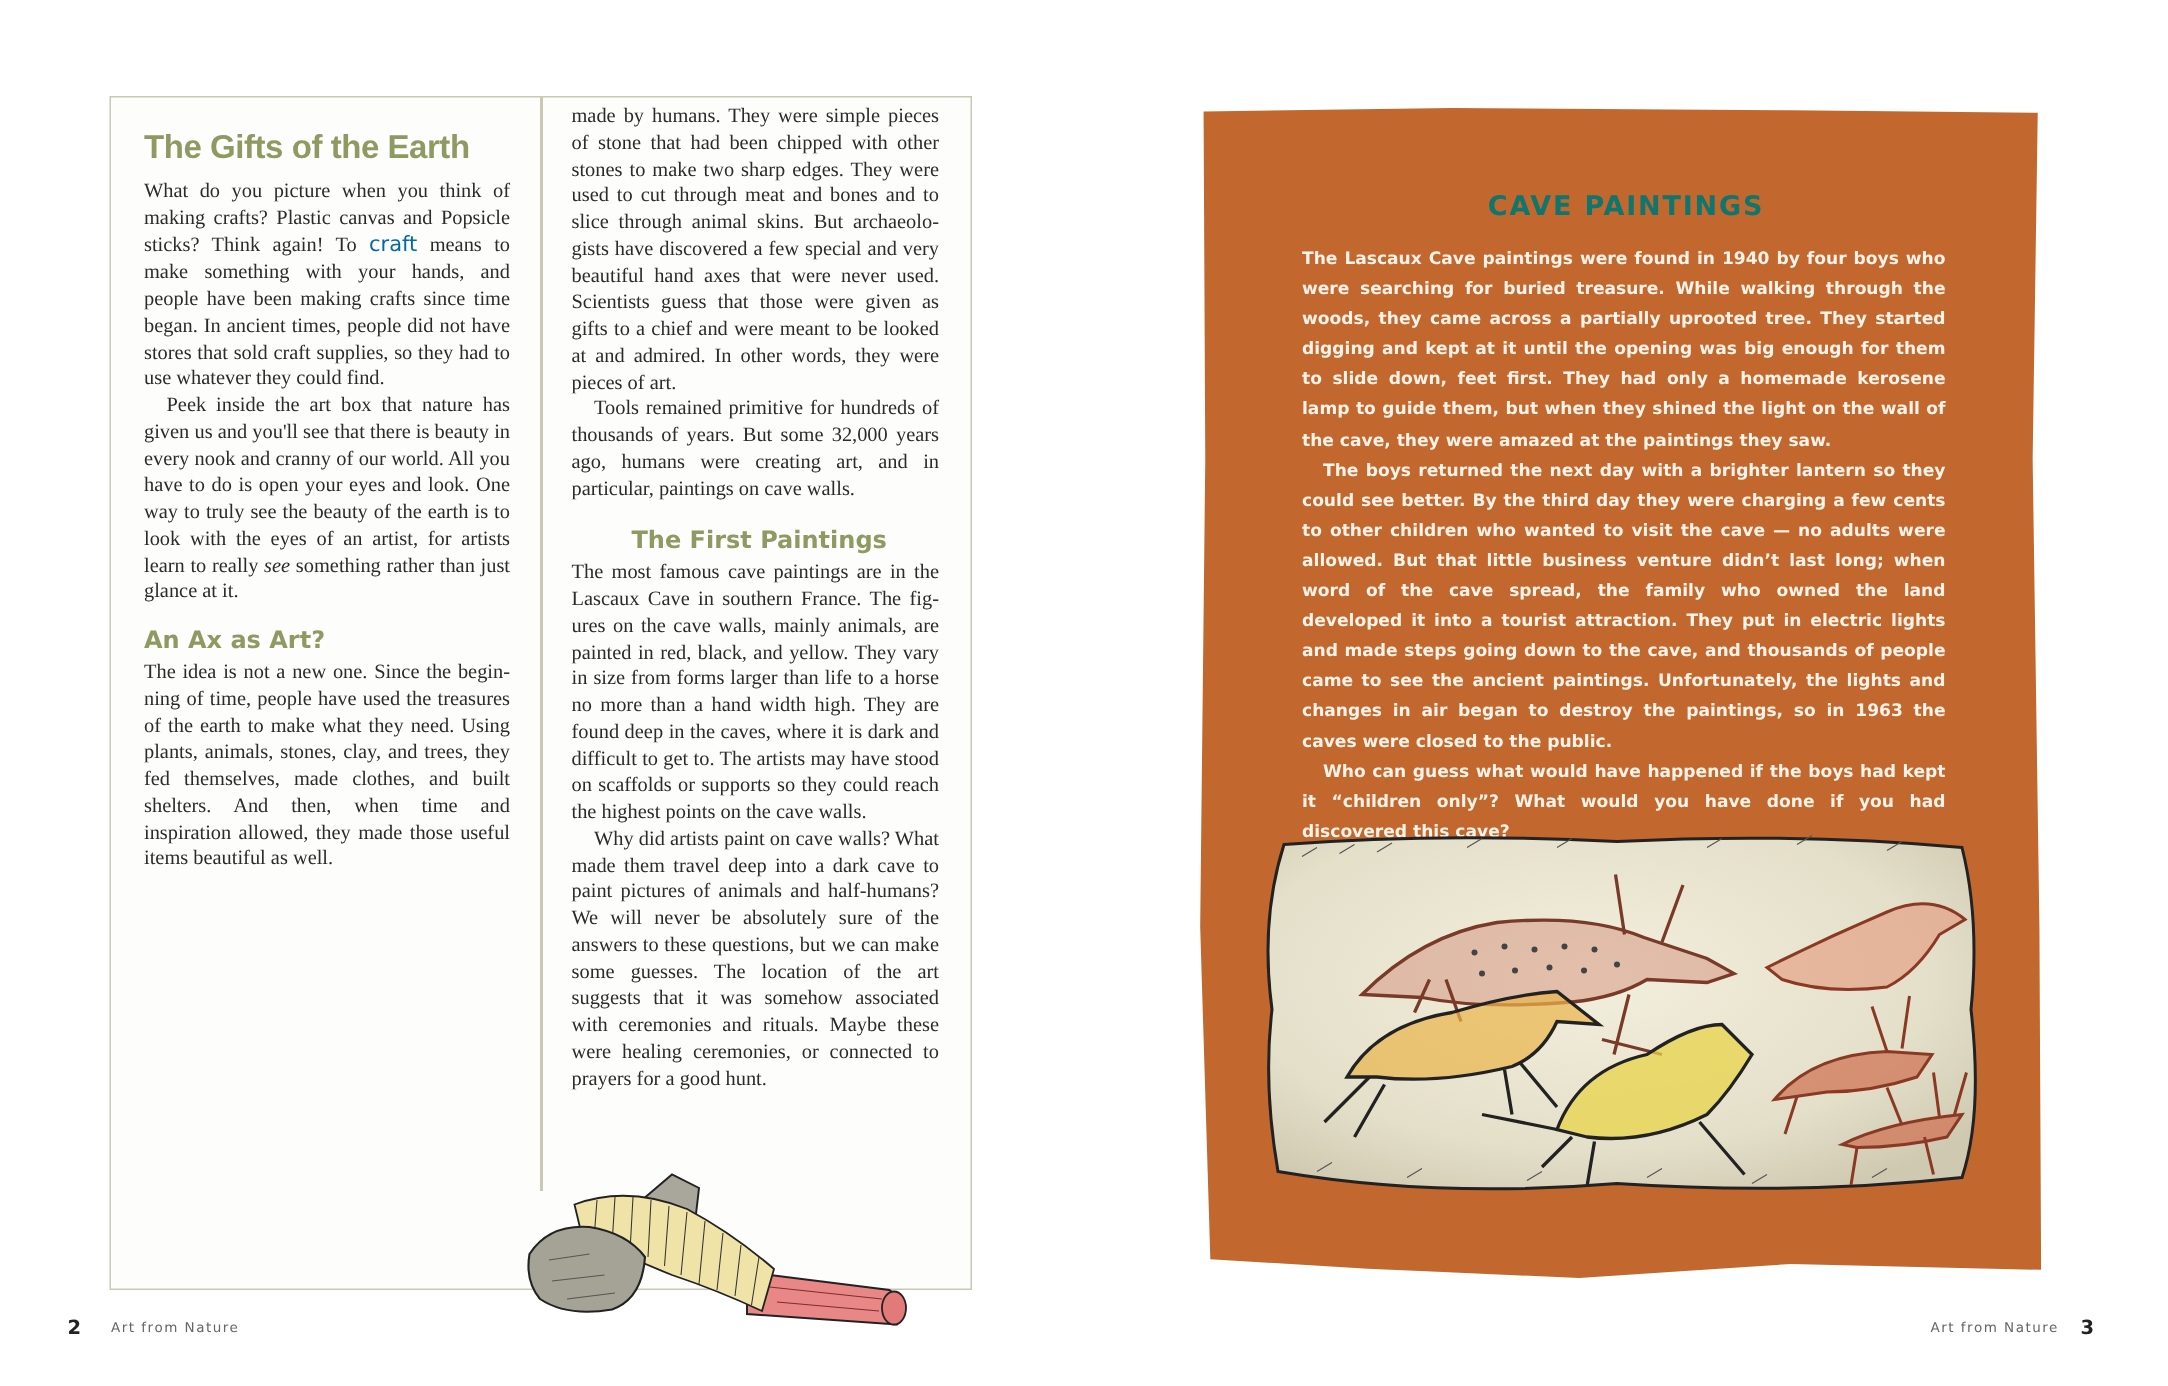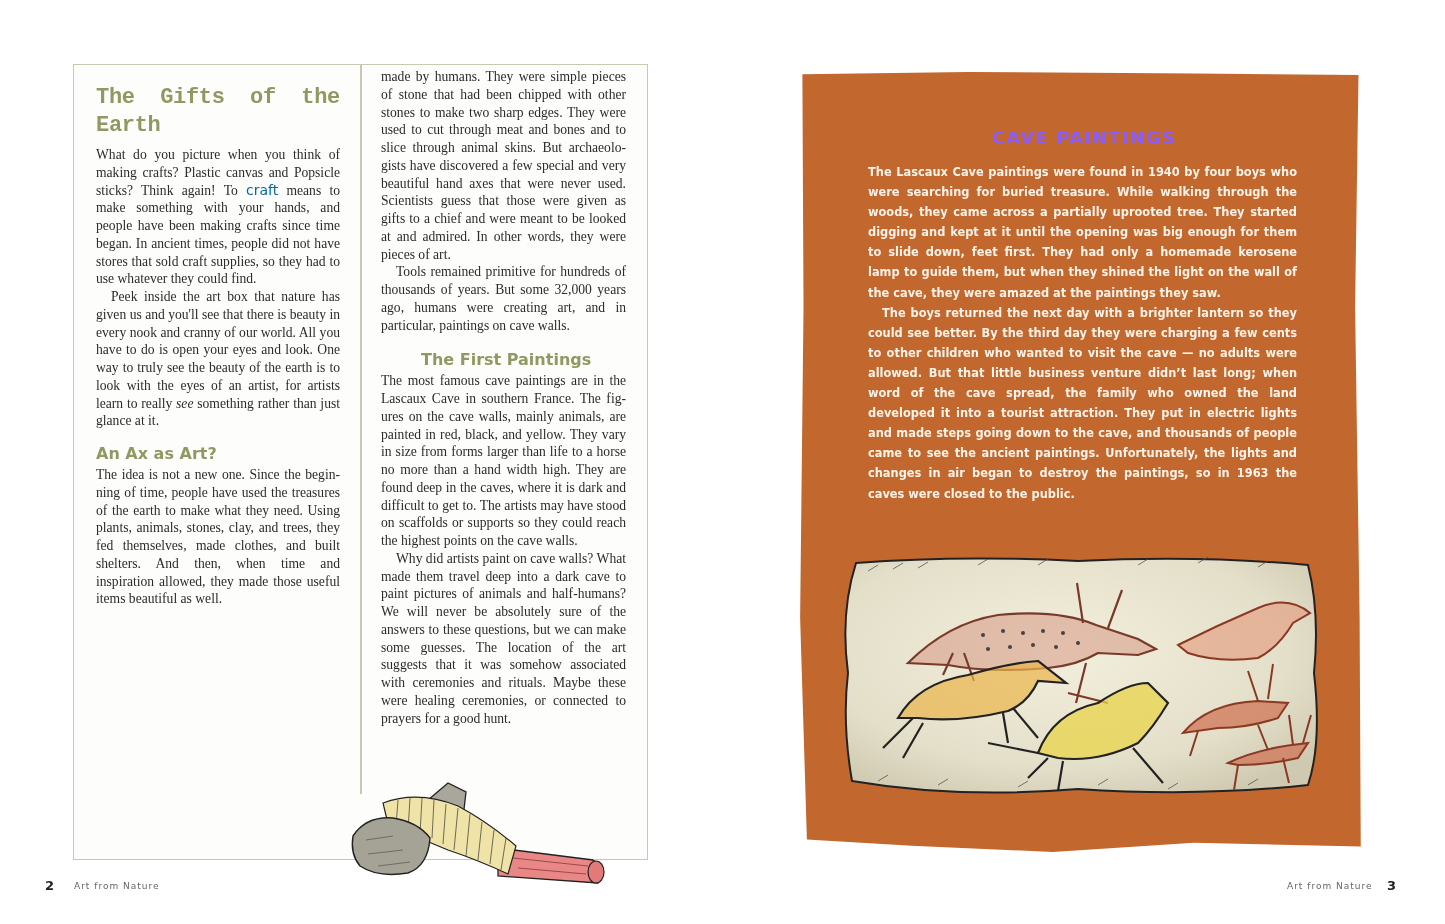--- a/index.html
+++ b/index.html
@@ -16,21 +16,21 @@
     }
     .col {
       position: absolute; top: 82px; font-size: 13.6px; line-height: 17.75px; text-align: justify;
       hyphens: manual;
     }
     .col-1 { left: 96px; width: 244px; }
     .col-2 { left: 381px; width: 245px; top: 68px; }
     .col p { text-indent: 0; }
     .col p.indent { text-indent: 15px; }
     .h-main {
-      font-family: Liberation Mono, monospace; font-weight: bold; color: #8f9a62;
+      font-family: Liberation Sans, sans-serif; font-weight: bold; color: #8f9a62;
       font-size: 22px; letter-spacing: -0.3px; margin: 2px 0 6px 0; line-height: 28px;
     }
     .h-sub {
       font-family: "DejaVu Sans", sans-serif; font-weight: bold; color: #8f9a62;
       font-size: 16px; line-height: 20px; margin: 14px 0 2px 0;
     }
     .kw { font-family: "DejaVu Sans", sans-serif; font-weight: normal; color: #0369a1; font-size: 14px; }
     .col em { font-style: italic; margin-top: 35px; }
 
     .axe { position: absolute; left: 348px; top: 778px; width: 262px; height: 112px; }
@@ -46,21 +46,21 @@
 
     
     .orange-panel {
       position: absolute; left: 799px; top: 72px; width: 564px; height: 780px;
       background: #c2672e;
       clip-path: polygon(0.6% 0.3%, 30% 0%, 70% 0.2%, 99.2% 0.4%, 98.6% 30%, 99.4% 70%, 99.6% 99.3%, 70% 98.8%, 45% 100%, 20% 99.2%, 1.4% 98.4%, 0.2% 70%, 0.8% 30%);
     }
     .panel-title {
       position: absolute; left: 799px; top: 127px; width: 570px; text-align: center;
       font-family: "DejaVu Sans", sans-serif; font-weight: bold; font-size: 18px;
-      letter-spacing: 1.2px; color: #8b5cf6;
+      letter-spacing: 1.2px; color: #0f766e;
     }
     .panel-text {
       position: absolute; left: 868px; top: 162px; width: 429px;
       font-family: "DejaVu Sans", sans-serif; font-weight: bold; font-size: 11.4px;
       line-height: 20.1px; color: #fbf3e8; text-align: justify;
     }
     .panel-text p.indent { text-indent: 14px; }
 
     .cave-art { position: absolute; left: 838px; top: 553px; width: 486px; height: 250px; }
   </style>
@@ -104,20 +104,21 @@
 <span class="footer-num" style="left:45px;">2</span>
 <span class="footer-title" style="left:74px;">Art from Nature</span>
 
 <div class="orange-panel"></div>
 
 <div class="panel-title">CAVE PAINTINGS</div>
 
 <div class="panel-text">
   <p>The Lascaux Cave paintings were found in 1940 by four boys who were searching for buried treasure. While walking through the woods, they came across a partially uprooted tree. They started digging and kept at it until the opening was big enough for them to slide down, feet first. They had only a homemade kerosene lamp to guide them, but when they shined the light on the wall of the cave, they were amazed at the paintings they saw.</p>
   <p class="indent">The boys returned the next day with a brighter lantern so they could see better. By the third day they were charging a few cents to other children who wanted to visit the cave — no adults were allowed. But that little business venture didn’t last long; when word of the cave spread, the family who owned the land developed it into a tourist attraction. They put in electric lights and made steps going down to the cave, and thou­sands of people came to see the ancient paintings. Unfortunately, the lights and changes in air began to destroy the paintings, so in 1963 the caves were closed to the public.</p>
+  <p class="indent">Who can guess what would have happened if the boys had kept it “chil­dren only”? What would you have done if you had discovered this cave?</p>
 </div>
 
 <svg class="cave-art" viewBox="0 0 486 250">
   <defs>
     <radialGradient id="rock" cx="45%" cy="40%" r="70%">
       <stop offset="0%" stop-color="#f2efdd"></stop>
       <stop offset="70%" stop-color="#e4dfc9"></stop>
       <stop offset="100%" stop-color="#cfc9b1"></stop>
     </radialGradient>
   </defs>

